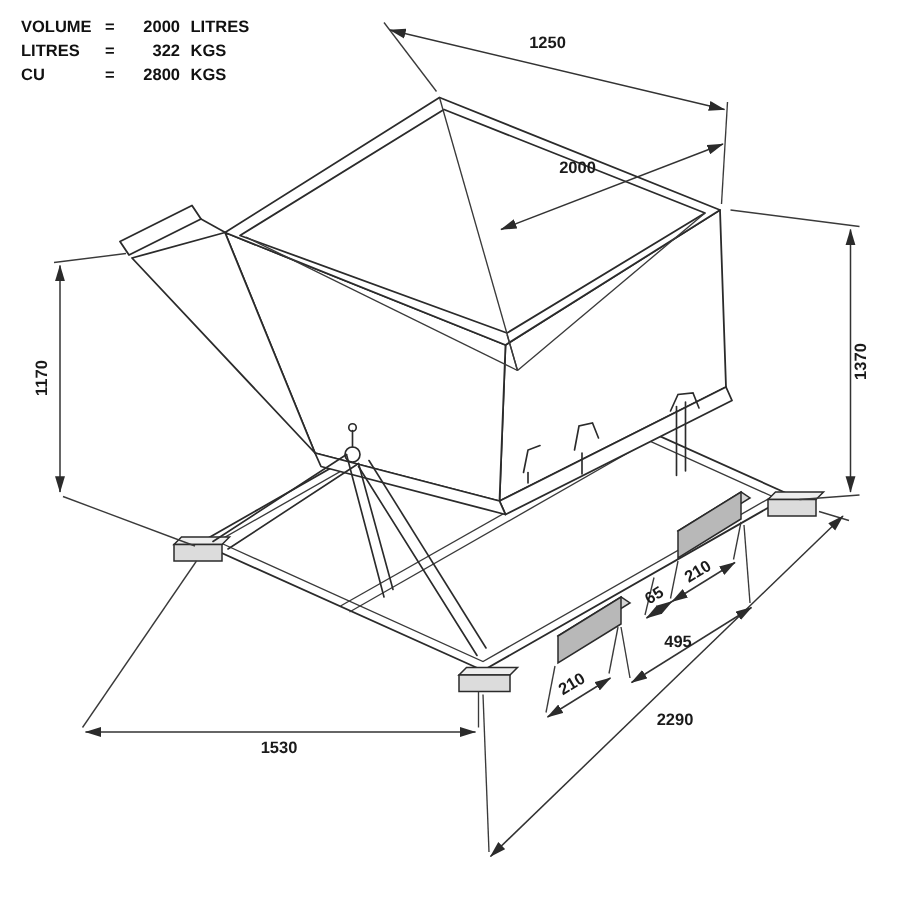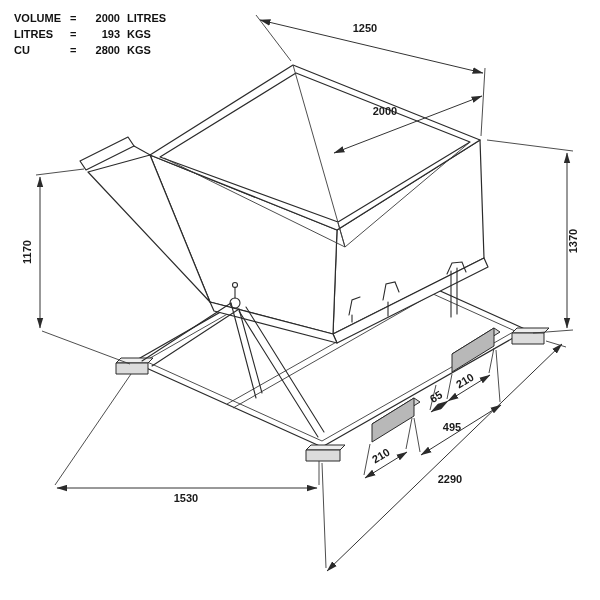--- a/index.html
+++ b/index.html
@@ -27,21 +27,21 @@
   <div class="spec">
     <div class="spec-row">
       <span class="spec-label">VOLUME</span>
       <span class="spec-eq">=</span>
       <span class="spec-num">2000</span>
       <span class="spec-unit">LITRES</span>
     </div>
     <div class="spec-row">
       <span class="spec-label">LITRES</span>
       <span class="spec-eq">=</span>
-      <span class="spec-num">193</span>
+      <span class="spec-num">322</span>
       <span class="spec-unit">KGS</span>
     </div>
     <div class="spec-row">
       <span class="spec-label">CU</span>
       <span class="spec-eq">=</span>
       <span class="spec-num">2800</span>
       <span class="spec-unit">KGS</span>
     </div>
   </div>
 

